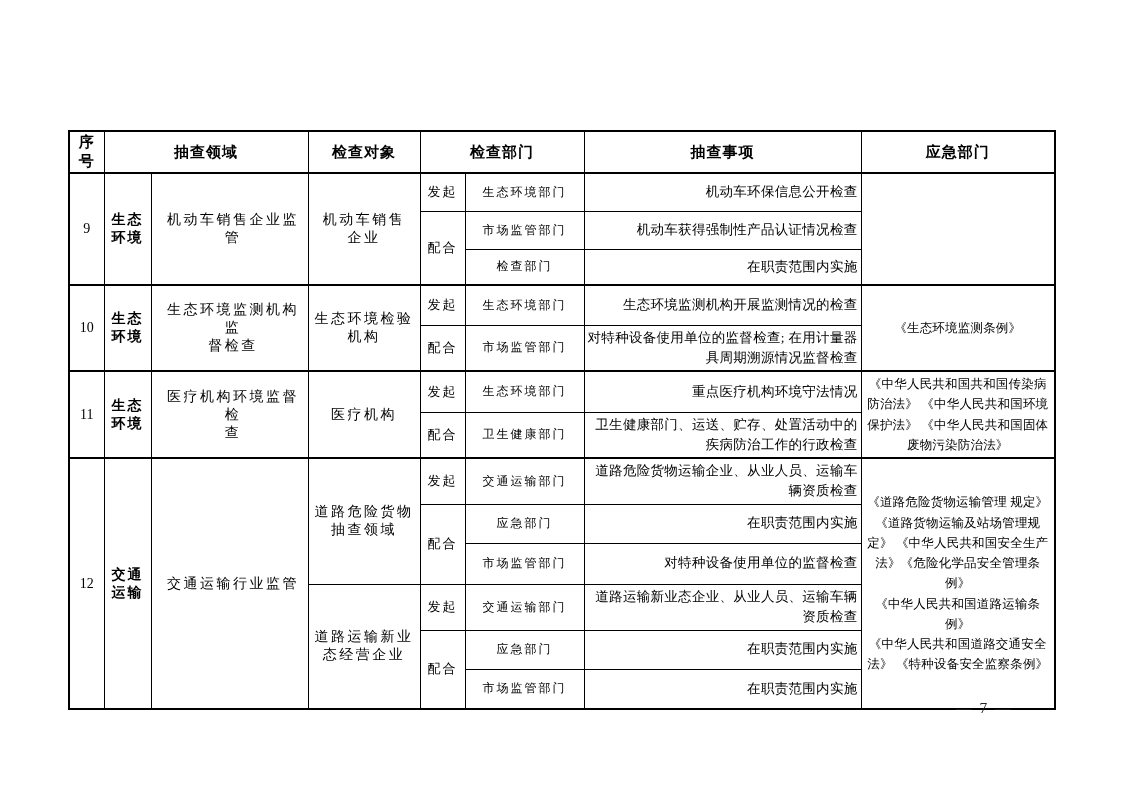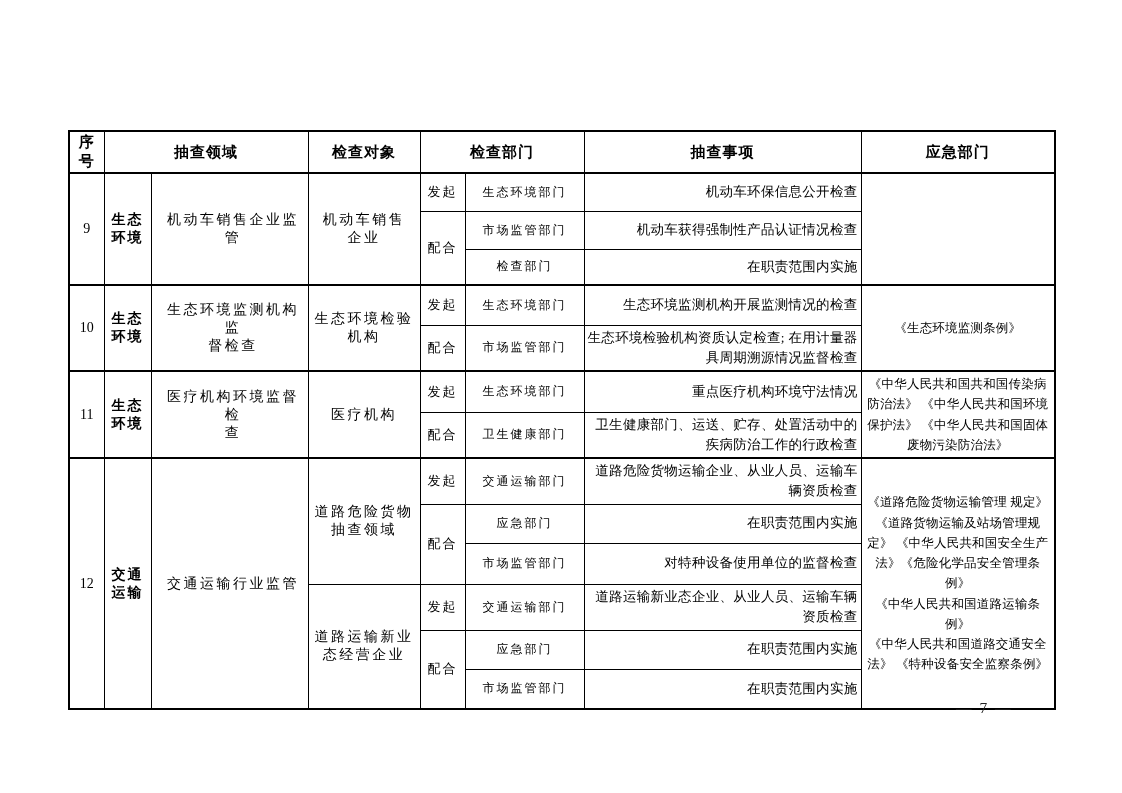--- a/index.html
+++ b/index.html
@@ -98,21 +98,21 @@
         <td class="object pre" rowspan="2">生态环境检验
 机构</td>
         <td class="role">发起</td>
         <td class="dept">生态环境部门</td>
         <td class="matter">生态环境监测机构开展监测情况的检查</td>
         <td class="basis" rowspan="2">《生态环境监测条例》</td>
       </tr>
       <tr style="height:42px">
         <td class="role">配合</td>
         <td class="dept">市场监管部门</td>
-        <td class="matter">生态环境检验机构资质认定检查; 在用计量器具周期溯源情况监督检查</td>
+        <td class="matter">对特种设备使用单位的监督检查; 在用计量器具周期溯源情况监督检查</td>
       </tr>
 
       <tr class="sec" style="height:41px">
         <td class="seq" rowspan="2">11</td>
         <td class="area pre" rowspan="2">生态
 环境</td>
         <td class="field pre" rowspan="2">医疗机构环境监督检
 查</td>
         <td class="object pre" rowspan="2">医疗机构</td>
         <td class="role">发起</td>

